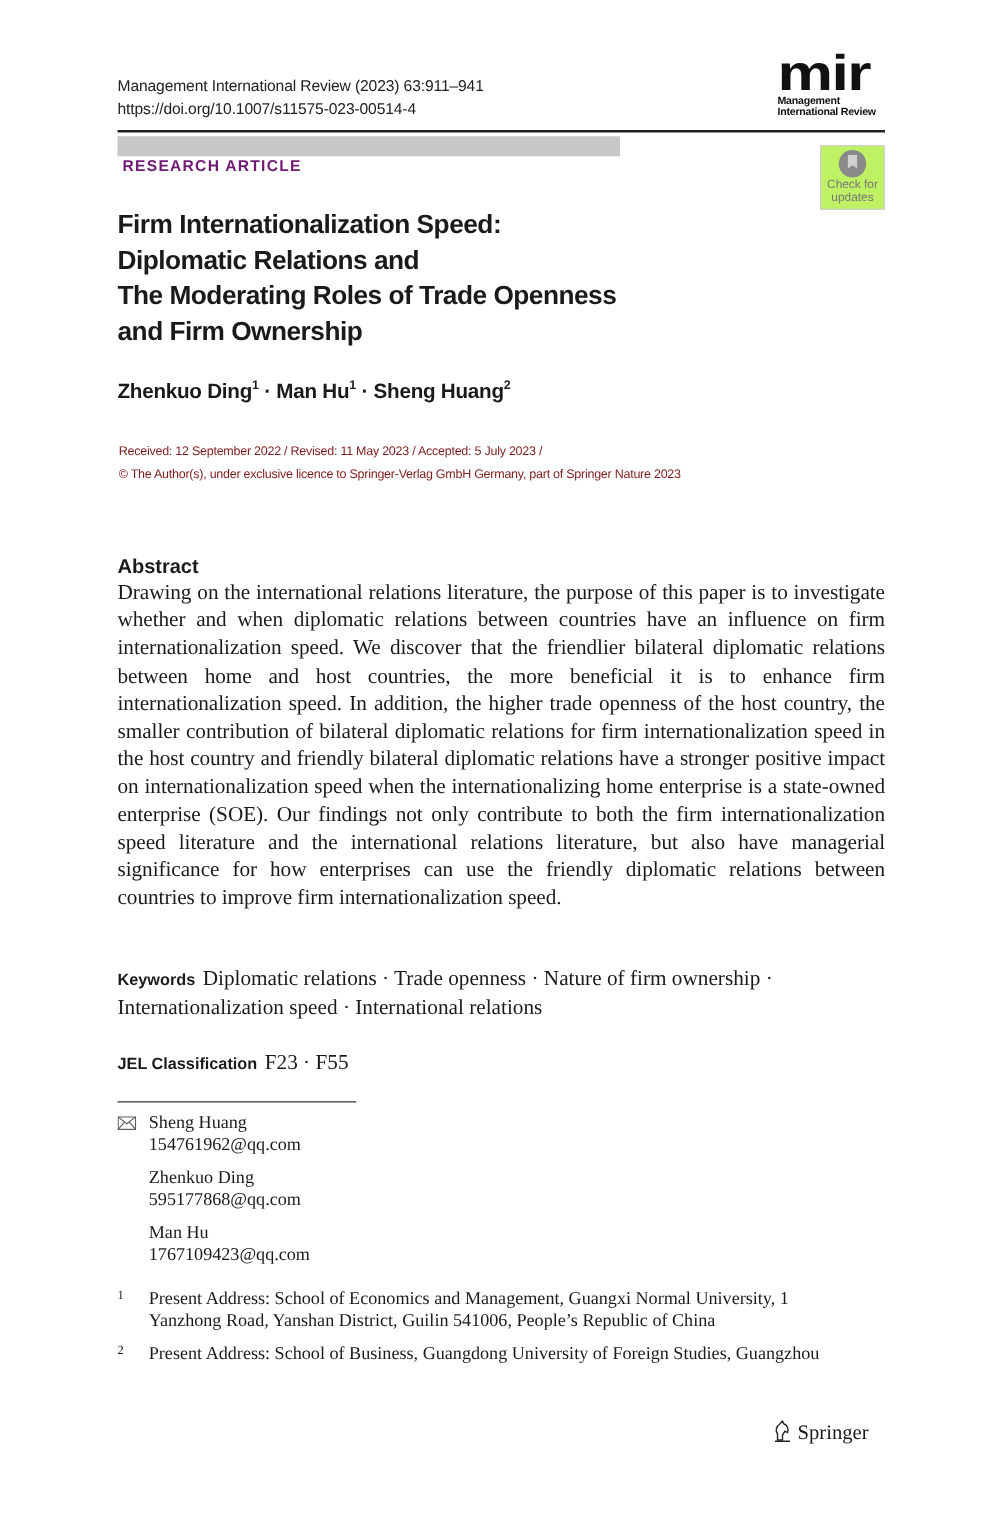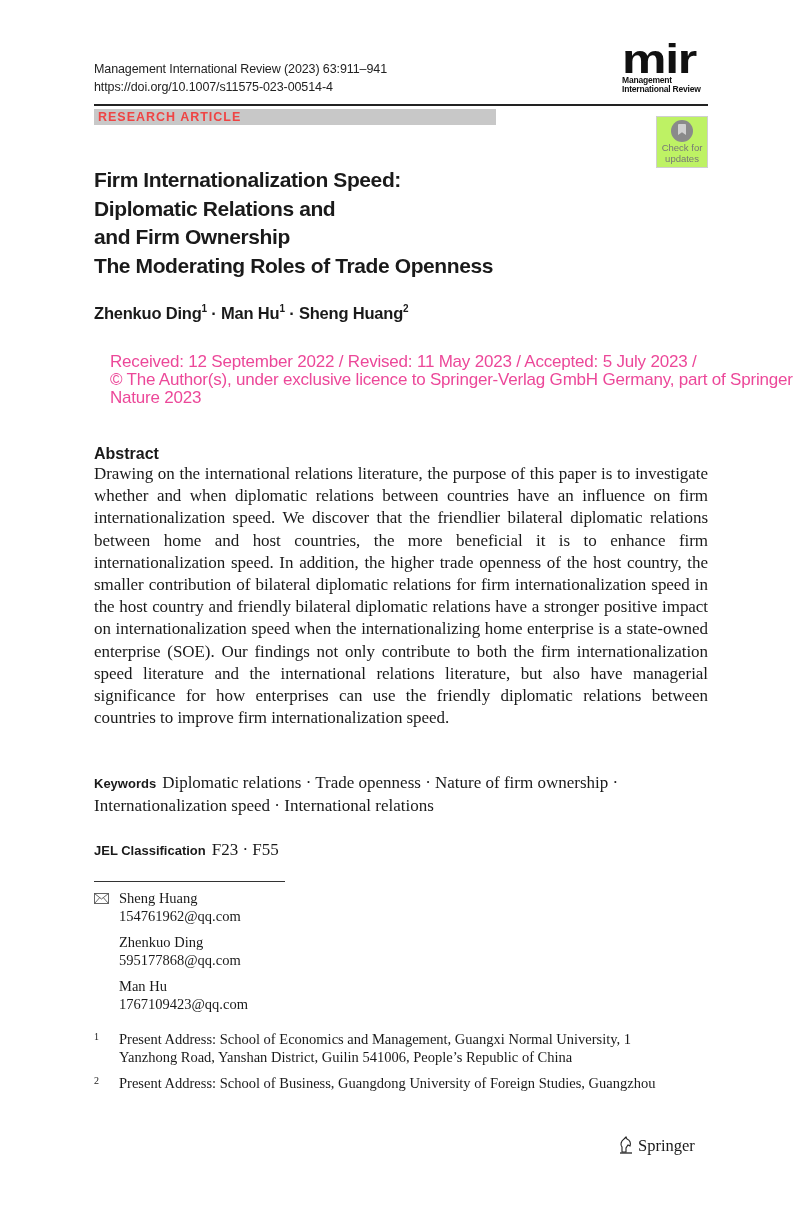--- a/index.html
+++ b/index.html
@@ -4,36 +4,36 @@
 <style>
   html, body { margin:0; padding:0; background:#ffffff; }
   body { width:799px; height:1213px; position:relative; overflow:hidden; color:#1a1a1a; }
   .sans { font-family:"Liberation Sans", "DejaVu Sans", sans-serif; }
   .serif { font-family:"Liberation Serif", "DejaVu Serif", serif; }
   .abs { position:absolute; }
 
   .journal-line { left:94px; font-size:12.5px; line-height:18px; color:#222; letter-spacing:-0.1px; }
   .rule { left:94px; top:104px; width:614px; height:2px; background:#222; }
   .ra-bar { left:94px; top:109px; width:402px; height:16px; background:#c8c8c8; }
-  .ra-text { left:98px; top:109px; font-size:12.5px; font-weight:bold; letter-spacing:1px; line-height:16px; color:#ef4444; }
+  .ra-text { left:98px; top:125px; font-size:12.5px; font-weight:bold; letter-spacing:1px; line-height:16px; color:#701a75; }
 
   .logo { left:622px; top:44px; width:86px; }
   .logo-mir { font-family:"Liberation Sans", sans-serif; font-weight:900; font-size:40px; line-height:30px; letter-spacing:-1px; color:#111; transform:scaleX(1.25); transform-origin:left; }
   .logo-sub { font-size:8.5px; font-weight:bold; line-height:9px; color:#111; letter-spacing:-0.2px; }
 
   .check { left:656px; top:116px; width:52px; height:52px; background:#bef264; border:1px solid #cfcfcf; box-sizing:border-box; text-align:center; }
   .check-circle { width:22px; height:22px; border-radius:50%; background:#8a8a8a; margin:3px auto 0; position:relative; }
   .check-circle::after { content:""; position:absolute; left:7px; top:4px; width:8px; height:11px; background:#d0d0d0; border-radius:1px 1px 0 0; clip-path:polygon(0 0,100% 0,100% 100%,50% 75%,0 100%); }
   .check-text { font-size:9.5px; line-height:10px; color:#777; margin-top:1px; }
 
   .title { left:94px; top:166px; width:520px; font-size:21px; font-weight:bold; line-height:28.5px; color:#1a1a1a; letter-spacing:-0.4px; }
   .authors { left:94px; top:302px; font-size:16.5px; font-weight:bold; line-height:22px; letter-spacing:-0.2px; }
   .authors sup { font-size:10px; vertical-align:7px; line-height:0; }
 
-  .dates { left:110px; top:353px; font-size:17px; line-height:18px; letter-spacing:-0.2px; color:#ec4899; }
+  .dates { left:95px; top:353px; font-size:10px; line-height:18px; letter-spacing:-0.2px; color:#7f1d1d; }
 
   .abs-head { left:94px; top:444px; font-size:16px; font-weight:bold; line-height:20px; }
   .abstract { left:94px; top:463px; width:614px; font-size:17px; line-height:22.2px; text-align:justify; letter-spacing:-0.05px; }
 
   .kw { left:94px; top:772px; width:620px; font-size:17px; line-height:22.2px; }
   .kw-label { font-family:Liberation Sans, sans-serif; font-weight:bold; font-size:13px; margin-right:6px;text-align:center; }
   .jel { left:94px; top:839px; font-size:17px; line-height:22px; }
 
   .fn-rule { left:94px; top:881px; width:191px; height:1px; background:#333; }
   .mail-icon { left:94px; top:893px; width:15px; height:11px; }
@@ -65,22 +65,22 @@
 
 <div class="abs check sans">
   <div class="check-circle"></div>
   <div class="check-text">Check for</div>
   <div class="check-text">updates</div>
 </div>
 
 <div class="abs sans title">
   <div>Firm Internationalization Speed:</div>
   <div>Diplomatic Relations and</div>
+  <div>The Moderating Roles of Trade Openness</div>
   <div>and Firm Ownership</div>
-  <div>The Moderating Roles of Trade Openness</div>
 </div>
 
 <div class="abs sans authors">
   <span>Zhenkuo Ding</span><sup>1</sup><span> · </span><span>Man Hu</span><sup>1</sup><span> · </span><span>Sheng Huang</span><sup>2</sup>
 </div>
 
 <div class="abs sans dates">
   <div>Received: 12 September 2022 / Revised: 11 May 2023 / Accepted: 5 July 2023 /</div>
   <div>© The Author(s), under exclusive licence to Springer-Verlag GmbH Germany, part of Springer Nature 2023</div>
 </div>

